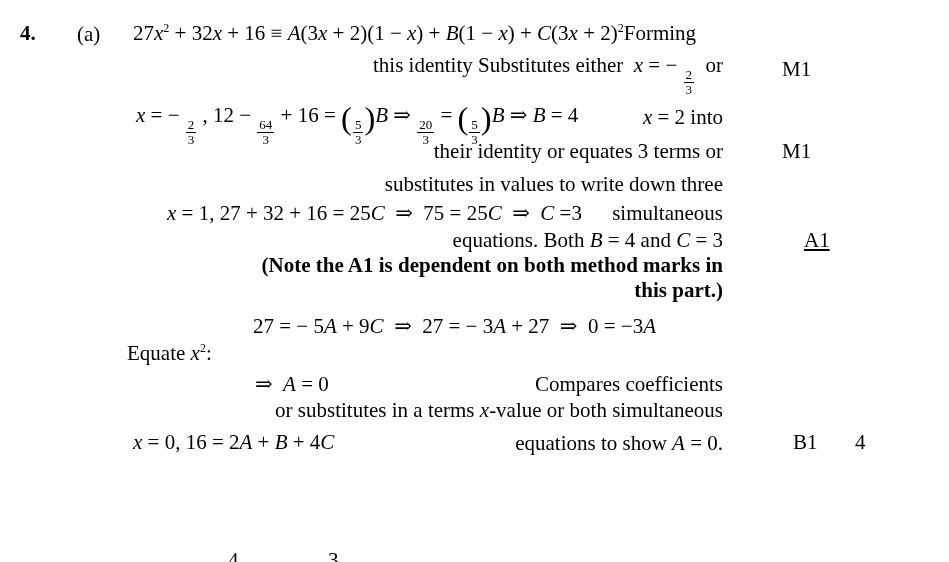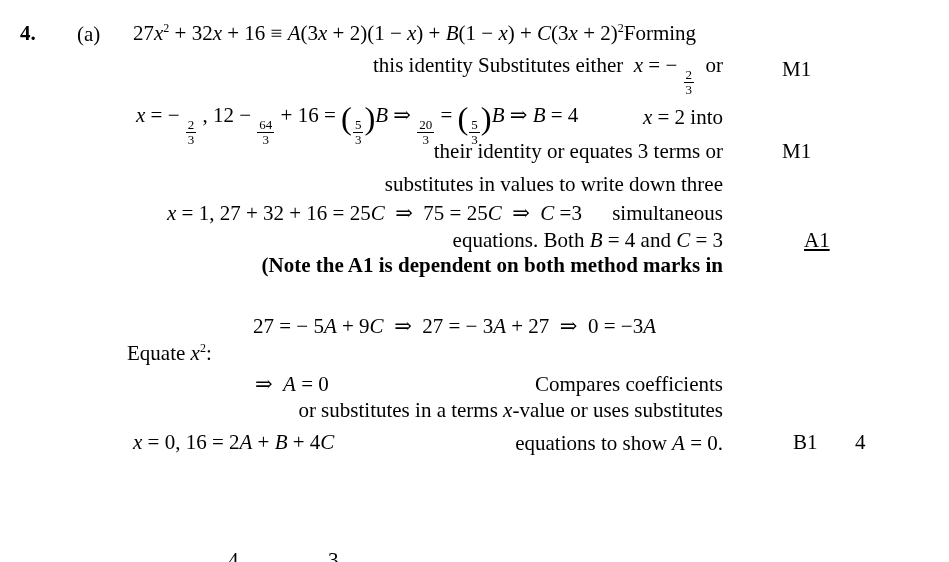--- a/index.html
+++ b/index.html
@@ -68,27 +68,28 @@
   <div class="line p-m1b">M1</div>
   <div class="rline p-l5">substitutes in values to write down three</div>
 
   <div class="line p-l6"><i>x</i><span> = 1, 27 + 32 + 16 = 25</span><i>C</i><span>  ⇒  75 = 25</span><i>C</i><span>  ⇒  </span><i>C</i><span> =3</span></div>
   <div class="rline p-c6">simultaneous</div>
 
   <div class="rline p-l7"><span>equations. Both </span><i>B</i><span> = 4 and </span><i>C</i><span> = 3</span></div>
   <div class="line p-a1">A1</div>
 
   <div class="rline p-n1 bold">(Note the A1 is dependent on both method marks in</div>
+  <div class="rline p-n2 bold">this part.)</div>
 
   <div class="line p-l10"><span>27 = − 5</span><i>A</i><span> + 9</span><i>C</i><span>  ⇒  27 = − 3</span><i>A</i><span> + 27  ⇒  0 = −3</span><i>A</i></div>
   <div class="line p-l11"><span>Equate </span><i>x</i><sup>2</sup><span>:</span></div>
 
   <div class="line p-l12"><span>⇒  </span><i>A</i><span> = 0</span></div>
   <div class="rline p-c12">Compares coefficients</div>
-  <div class="rline p-c13"><span>or substitutes in a terms </span><i>x</i><span>-value or uses substitutes</span></div>
+  <div class="rline p-c13"><span>or substitutes in a terms </span><i>x</i><span>-value or both simultaneous</span></div>
 
   <div class="line p-l14"><i>x</i><span> = 0, 16 = 2</span><i>A</i><span> + </span><i>B</i><span> + 4</span><i>C</i></div>
   <div class="rline p-c14"><span>equations to show </span><i>A</i><span> = 0.</span></div>
   <div class="line p-b1">B1</div>
   <div class="line p-tot">4</div>
 
 
   <div class="line p-cut4">4</div>
   <div class="line p-cut3">3</div>
 

